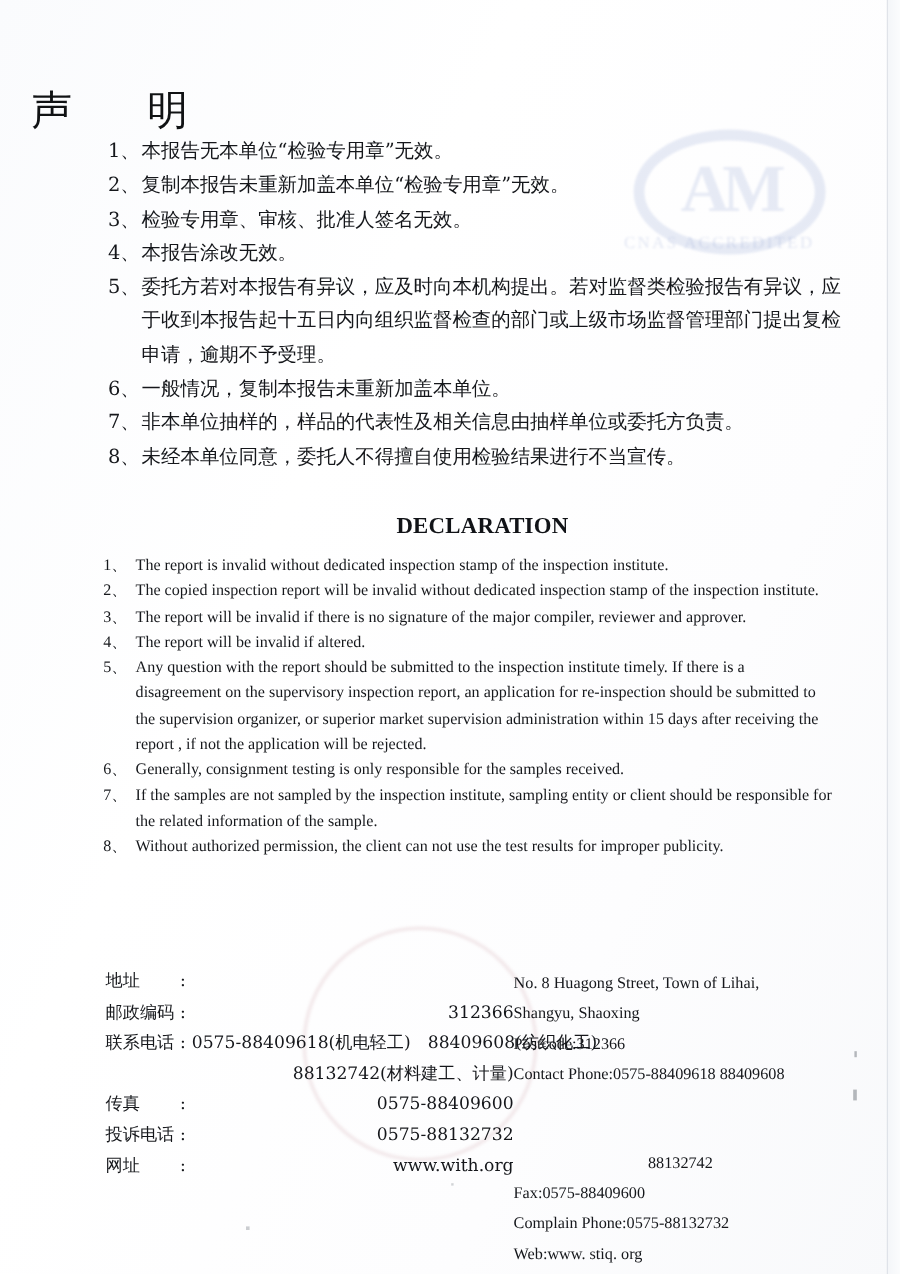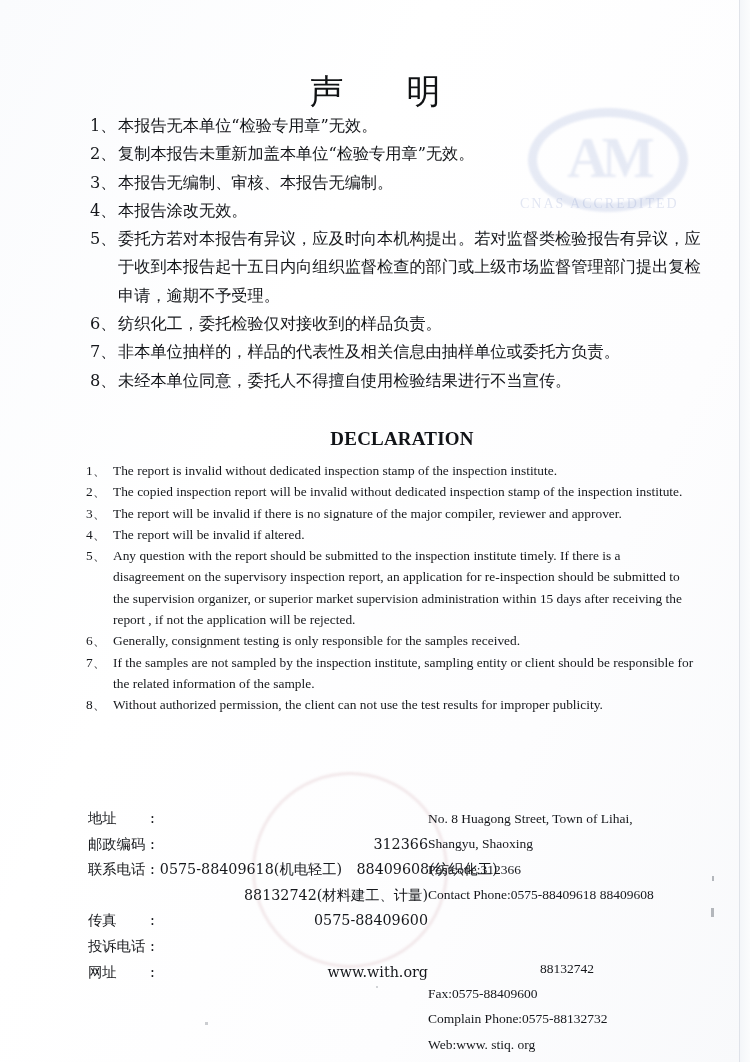--- a/index.html
+++ b/index.html
@@ -106,21 +106,21 @@
     opacity: .5;
     pointer-events: none;
   }
 
   
   #title-cn {
     position: absolute;
     left: 0;
     top: 69px;
     width: 750px;
-    text-align: center;
+    text-align: left;
     font-size: 34px;
     font-weight: normal;
     letter-spacing: 26px;
     text-indent: 26px;
     font-family: "DejaVu Serif", "Liberation Serif", serif;
     color: #101214;
   }
 
   
   #list-cn {
@@ -272,33 +272,33 @@
     <div class="row">
       <span class="num">1、</span>
       <span class="body">本报告无本单位“检验专用章”无效。</span>
     </div>
     <div class="row">
       <span class="num">2、</span>
       <span class="body">复制本报告未重新加盖本单位“检验专用章”无效。</span>
     </div>
     <div class="row">
       <span class="num">3、</span>
-      <span class="body">本报告无编制、审核、本报告无编制。</span>
+      <span class="body">检验专用章、审核、批准人签名无效。</span>
     </div>
     <div class="row">
       <span class="num">4、</span>
       <span class="body">本报告涂改无效。</span>
     </div>
     <div class="row">
       <span class="num">5、</span>
       <span class="body">委托方若对本报告有异议，应及时向本机构提出。若对监督类检验报告有异议，应于收到本报告起十五日内向组织监督检查的部门或上级市场监督管理部门提出复检申请，逾期不予受理。</span>
     </div>
     <div class="row">
       <span class="num">6、</span>
-      <span class="body">纺织化工，委托检验仅对接收到的样品负责。</span>
+      <span class="body">一般情况，复制本报告未重新加盖本单位。</span>
     </div>
     <div class="row">
       <span class="num">7、</span>
       <span class="body">非本单位抽样的，样品的代表性及相关信息由抽样单位或委托方负责。</span>
     </div>
     <div class="row">
       <span class="num">8、</span>
       <span class="body">未经本单位同意，委托人不得擅自使用检验结果进行不当宣传。</span>
     </div>
   </div>
@@ -359,20 +359,21 @@
       </div>
       <div class="contline">88132742(材料建工、计量)</div>
       <div class="frow">
         <span class="lbl">传真</span>
         <span class="colon">:</span>
         <span class="val">0575-88409600</span>
       </div>
       <div class="frow">
         <span class="lbl wide">投诉电话</span>
         <span class="colon">:</span>
+        <span class="val">0575-88132732</span>
       </div>
       <div class="frow">
         <span class="lbl">网址</span>
         <span class="colon">:</span>
         <span class="val">www.with.org</span>
       </div>
     </div>
 
     <div id="footer-en">
       <div>No. 8 Huagong Street, Town of Lihai,</div>

